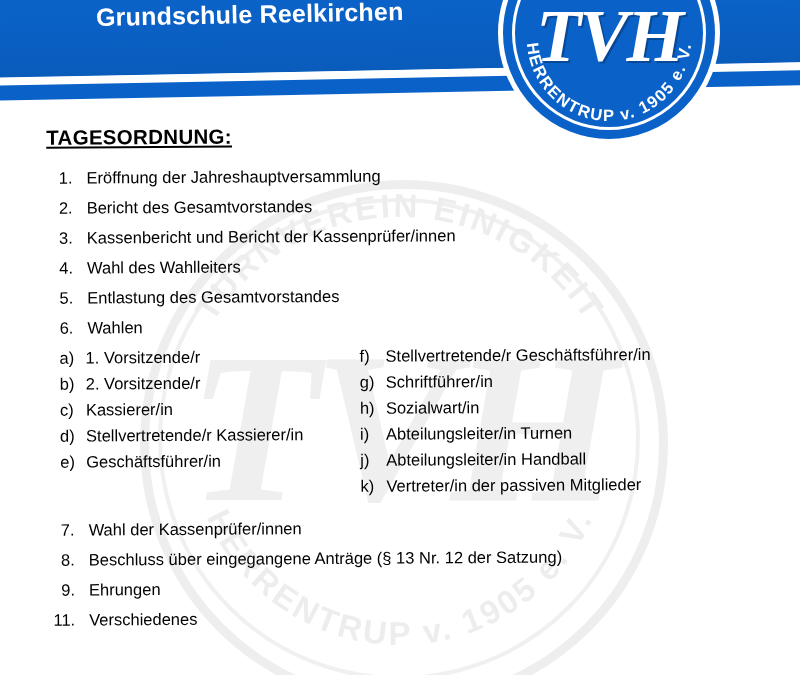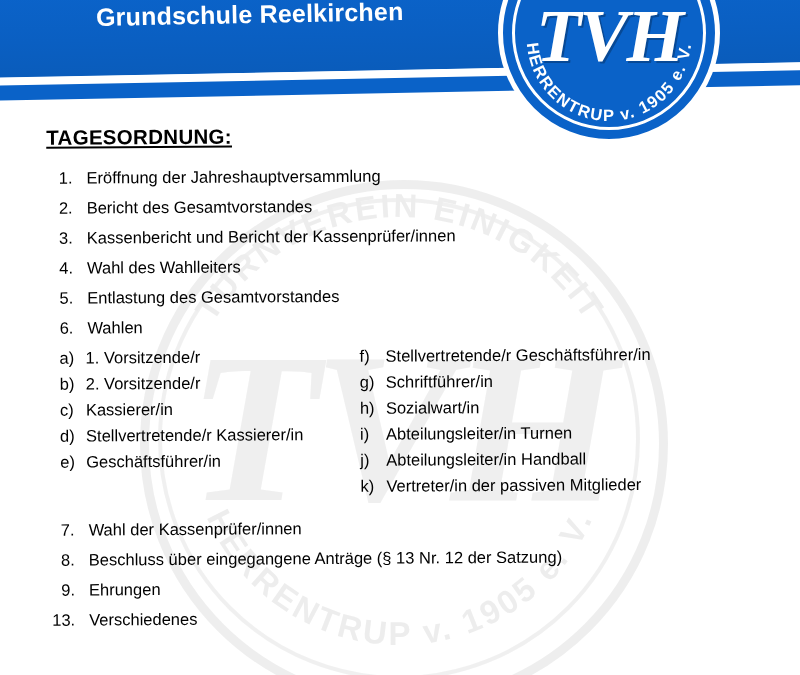--- a/index.html
+++ b/index.html
@@ -392,20 +392,20 @@
         <span class="agenda-num">8.</span>
         <span class="agenda-text">Beschluss über eingegangene Anträge (§ 13 Nr. 12 der Satzung)</span>
       </div>
 
       <div class="agenda-item">
         <span class="agenda-num">9.</span>
         <span class="agenda-text">Ehrungen</span>
       </div>
 
       <div class="agenda-item">
-        <span class="agenda-num">13.</span>
+        <span class="agenda-num">11.</span>
         <span class="agenda-text">Verschiedenes</span>
       </div>
 
     </div>
   </div>
 
 </div>
 
 </body></html>

